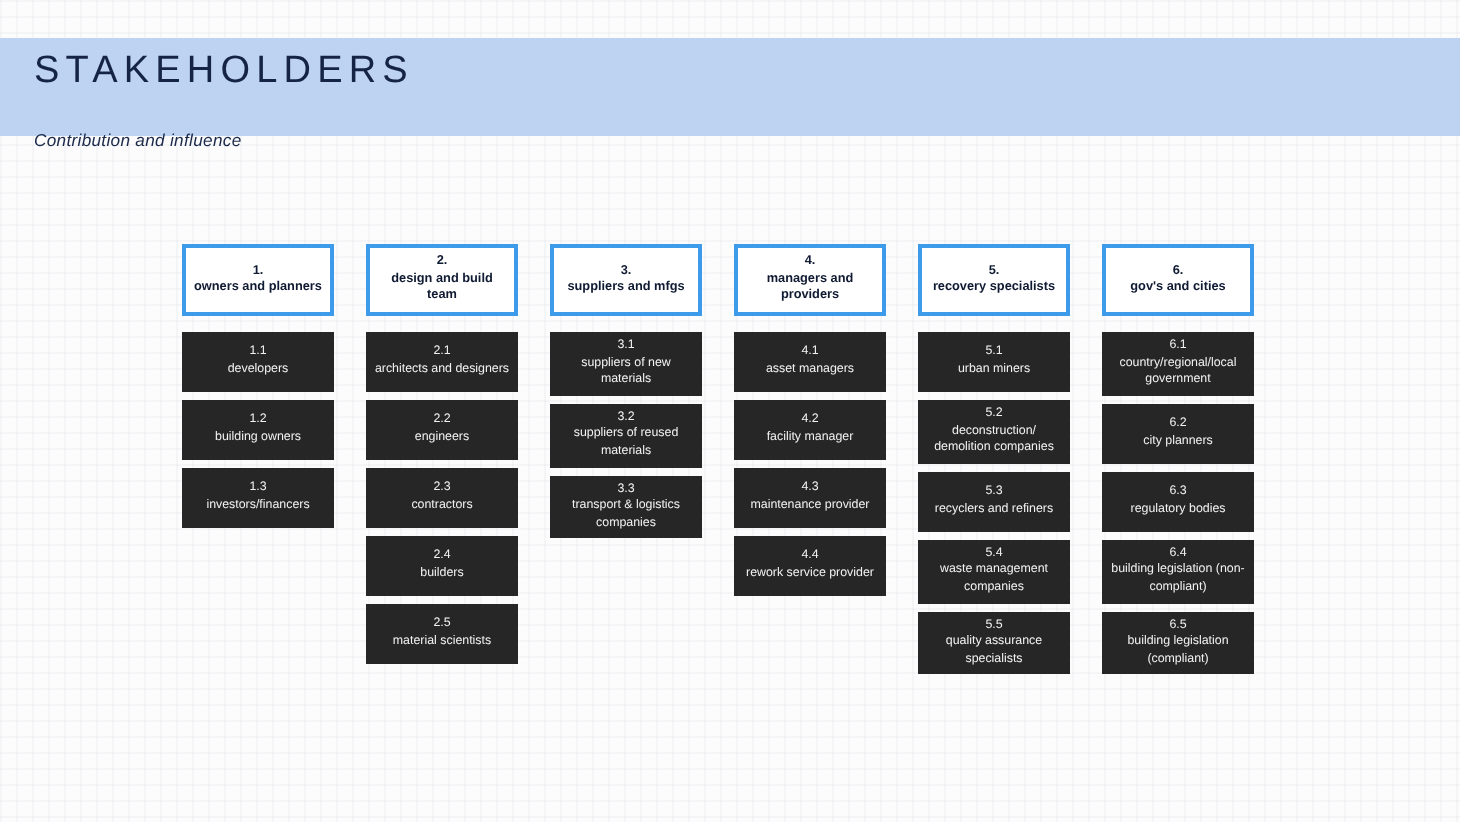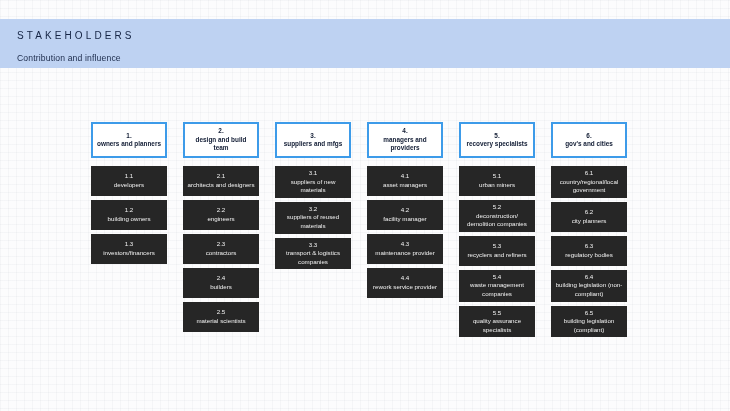--- a/index.html
+++ b/index.html
@@ -26,32 +26,33 @@
     position: absolute;
     left: 0;
     top: 19px;
     width: 730px;
     height: 49px;
     background: #bed2f2;
     box-sizing: border-box;
     padding: 8px 0 0 17px;
   }
   .header-title {
-    font-size: 10px;
+    font-size: 19px;
     letter-spacing: 3.1px;
     color: #152444;
     font-weight: 400;
     line-height: 17px;
     white-space: nowrap;
   }
   .header-subtitle {
     font-size: 8.6px;
+    font-style: italic;
     color: #1b2a4a;
     line-height: 13px;
-    margin-top: 8px;
+    margin-top: 20px;
     letter-spacing: 0.15px;
     white-space: nowrap;
   }
 
   
   .columns {
     position: absolute;
     left: 91px;
     top: 122px;
     display: flex;

